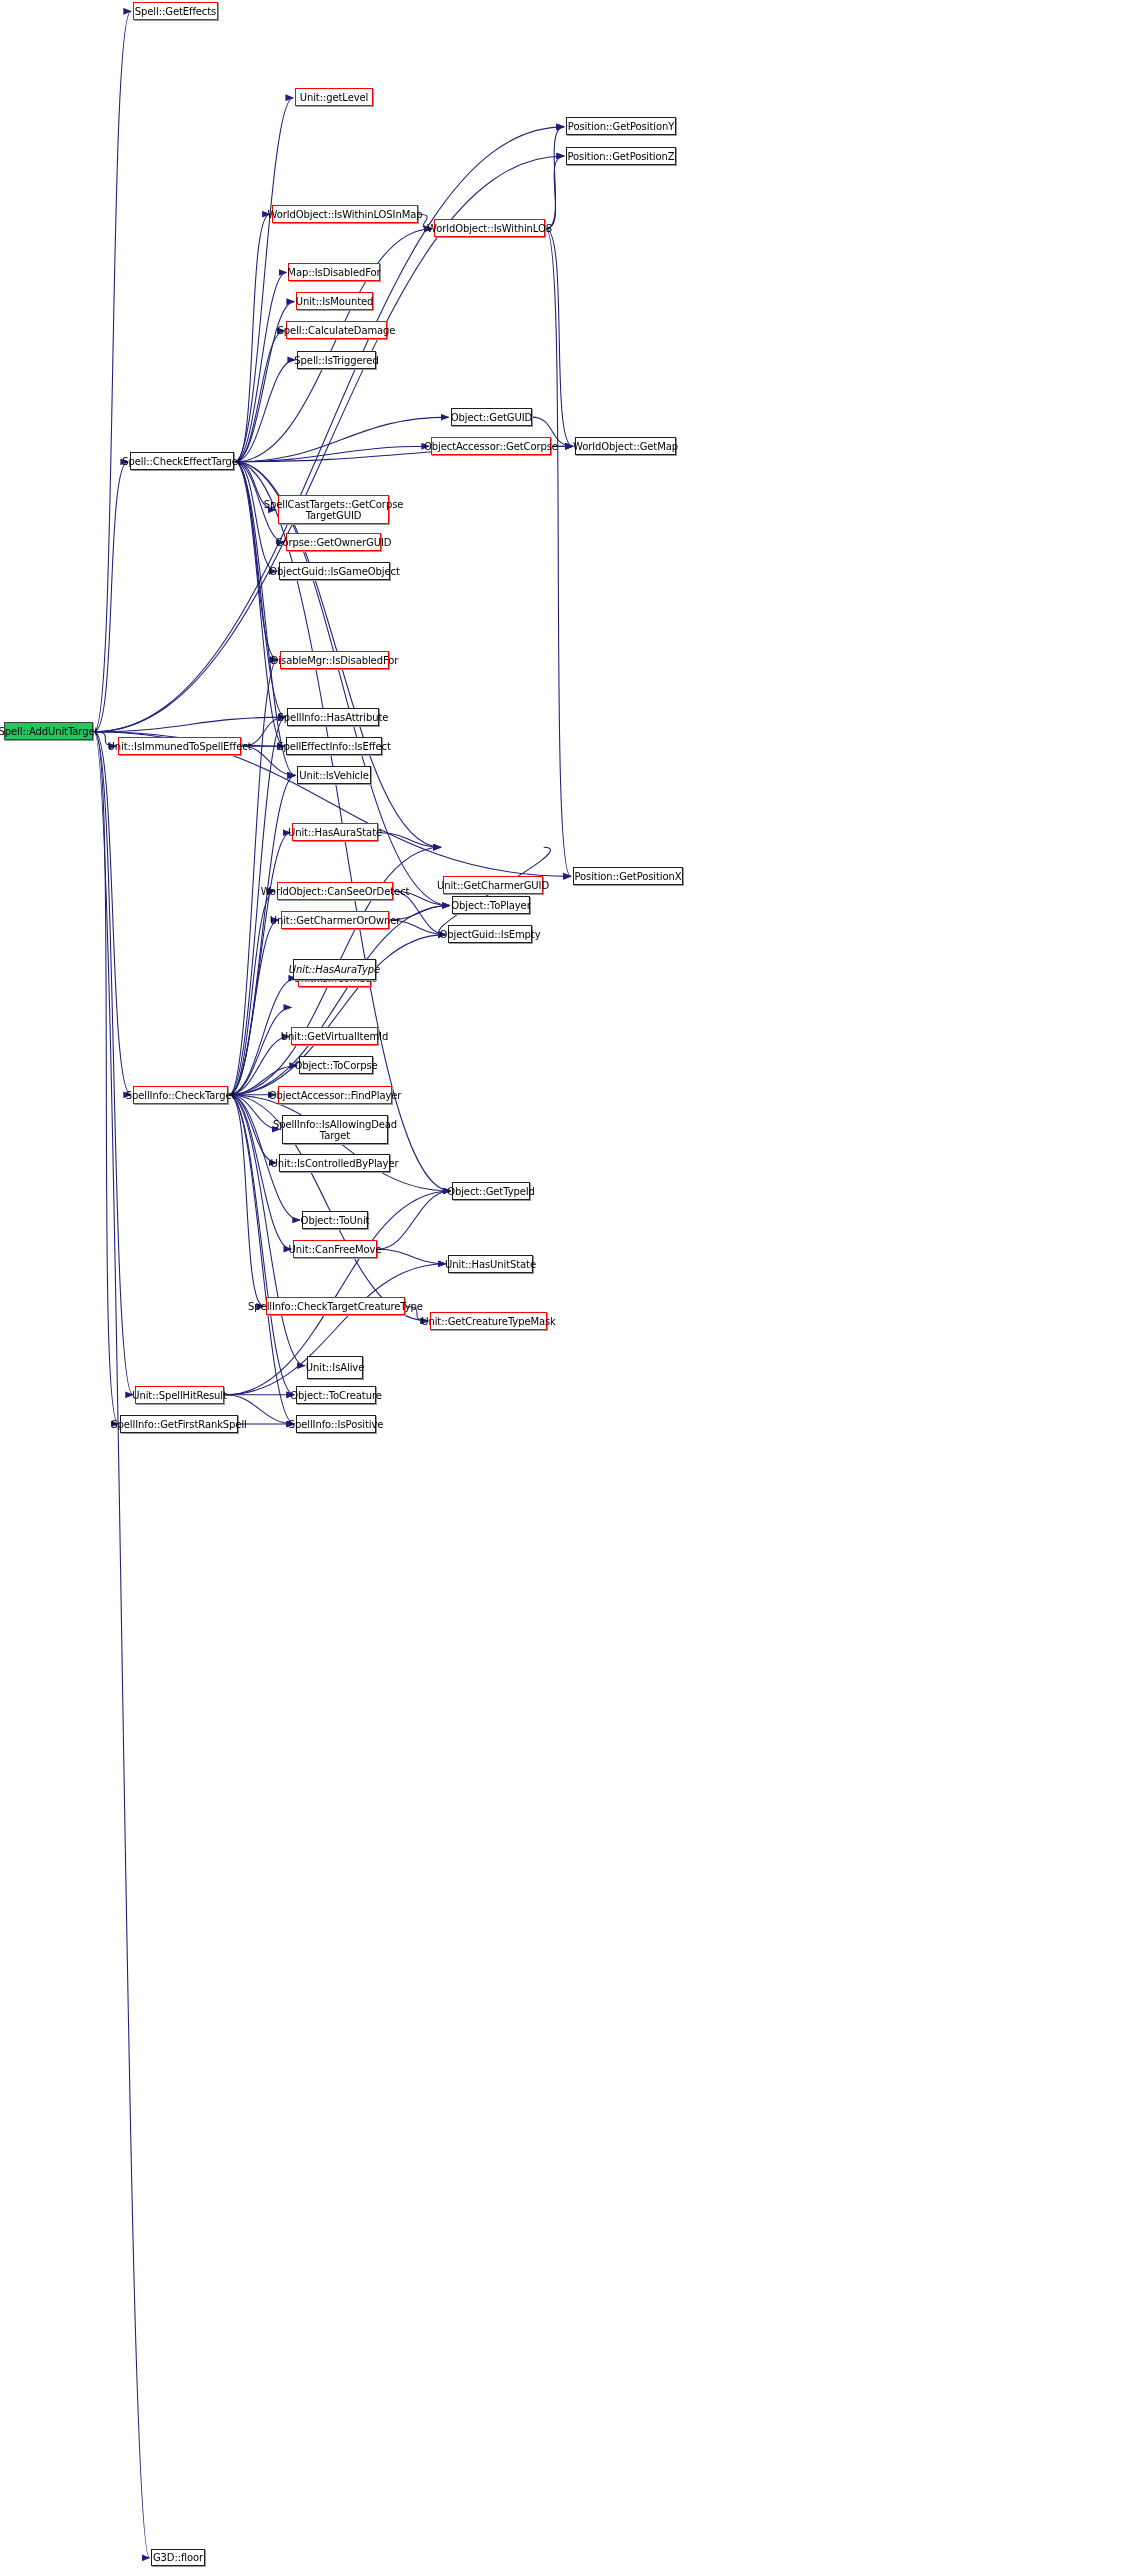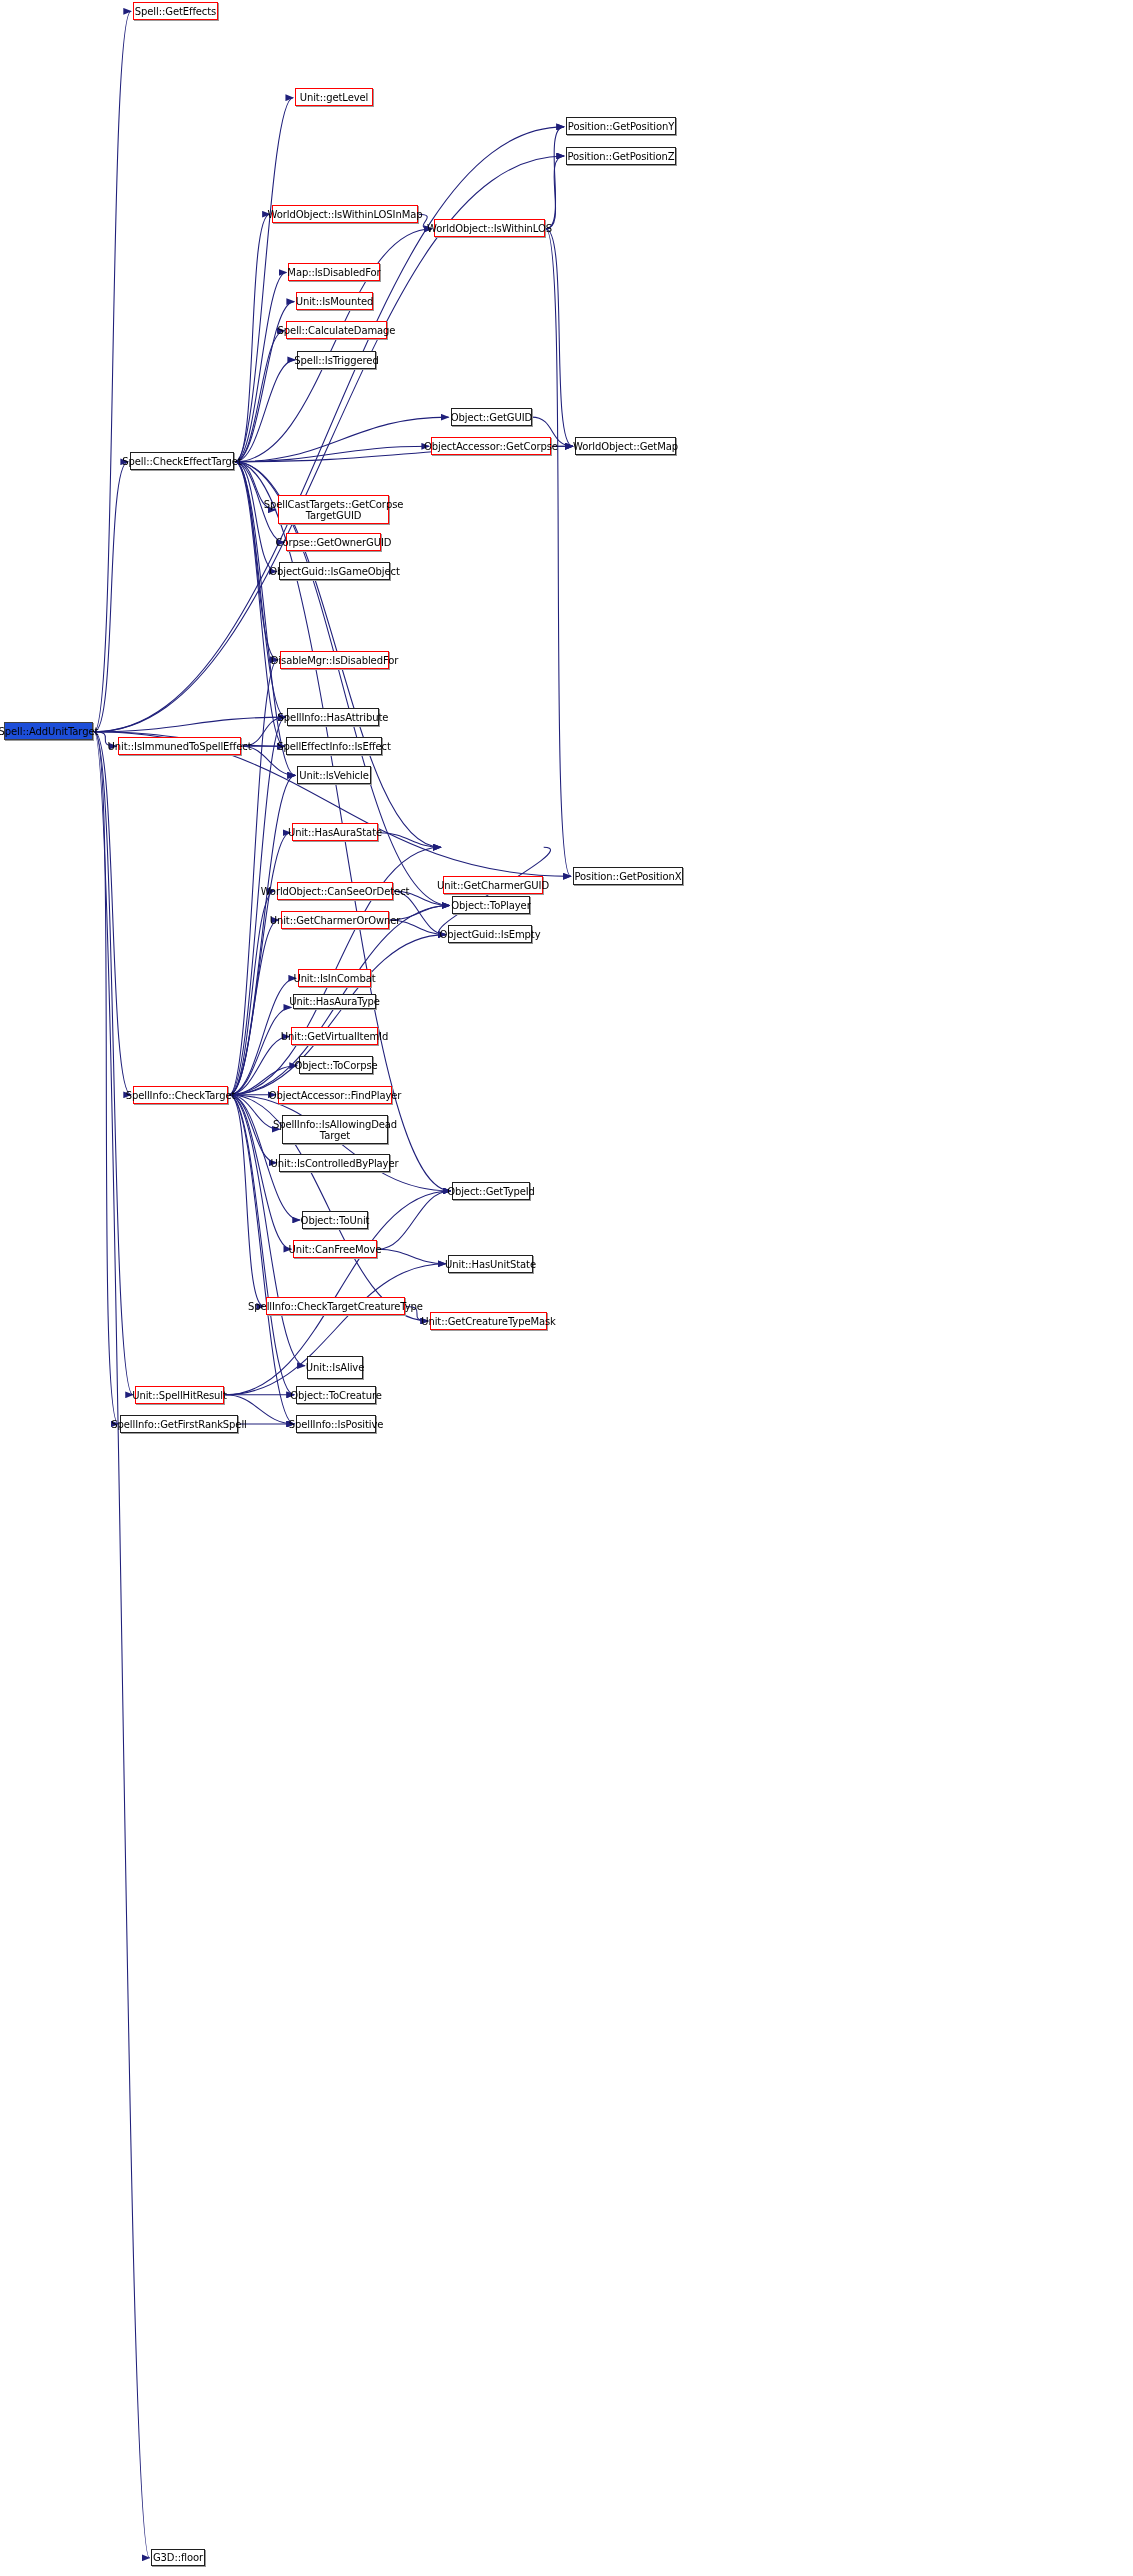--- a/index.html
+++ b/index.html
@@ -36,21 +36,21 @@
     line-height: 11px;
     color: #000000;
     white-space: pre-line;
     letter-spacing: -0.1px;
     box-shadow: 1px 1px 0 0 #9a9a9a;
   }
   .node.red {
     border-color: #ff0000;
   }
   .node.root {
-    background: #1d4ed8;
+    background: #22c55e;
     border-color: #404040;
   }
   .node.two-line {
     line-height: 11px;
   }
 </style>
 </head>
 <body>
 
 <div id="canvas">
@@ -169,21 +169,21 @@
       <div class="node red" style="left: 118px; top: 737px; width: 123px; height: 18.4px;">Unit::IsImmunedToSpellEffect</div>
       <div class="node" style="left: 297px; top: 766px; width: 74px; height: 18.4px;">Unit::IsVehicle</div>
       <div class="node red" style="left: 292px; top: 823px; width: 86px; height: 18.4px;">Unit::HasAuraState</div>
       <div class="node red" style="left: 443px; top: 876px; width: 100px; height: 18.4px;">Unit::GetCharmerGUID</div>
       <div class="node" style="left: 573px; top: 867px; width: 110px; height: 18.4px;">Position::GetPositionX</div>
       <div class="node red" style="left: 277px; top: 882px; width: 116px; height: 18.4px;">WorldObject::CanSeeOrDetect</div>
       <div class="node" style="left: 452px; top: 896px; width: 78px; height: 18.4px;">Object::ToPlayer</div>
       <div class="node red" style="left: 281px; top: 911px; width: 108px; height: 18.4px;">Unit::GetCharmerOrOwner</div>
       <div class="node" style="left: 448px; top: 925px; width: 84px; height: 18.4px;">ObjectGuid::IsEmpty</div>
       <div class="node red" style="left: 298px; top: 969px; width: 73px; height: 18.4px;">Unit::IsInCombat</div>
-      <div class="node" style="left: 293px; top: 994px; width: 83px; height: 15px;">Unit::HasAuraType</div>
+      <div class="node" style="left: 293px; top: 959px; width: 83px; height: 21px; font-style: italic;">Unit::HasAuraType</div>
       <div class="node red" style="left: 291px; top: 1027px; width: 87px; height: 18.4px;">Unit::GetVirtualItemId</div>
       <div class="node" style="left: 299px; top: 1056px; width: 74px; height: 18.4px;">Object::ToCorpse</div>
       <div class="node red" style="left: 133px; top: 1086px; width: 95px; height: 18.4px;">SpellInfo::CheckTarget</div>
       <div class="node red" style="left: 278px; top: 1086px; width: 114px; height: 18.4px;">ObjectAccessor::FindPlayer</div>
       <div class="node two-line" style="left: 282px; top: 1115px; width: 106px; height: 29px;">SpellInfo::IsAllowingDead
 Target</div>
       <div class="node" style="left: 279px; top: 1154px; width: 111px; height: 18.4px;">Unit::IsControlledByPlayer</div>
       <div class="node" style="left: 452px; top: 1182px; width: 78px; height: 18.4px;">Object::GetTypeId</div>
       <div class="node" style="left: 302px; top: 1211px; width: 66px; height: 18.4px;">Object::ToUnit</div>
       <div class="node red" style="left: 293px; top: 1240px; width: 84px; height: 18.4px;">Unit::CanFreeMove</div>

